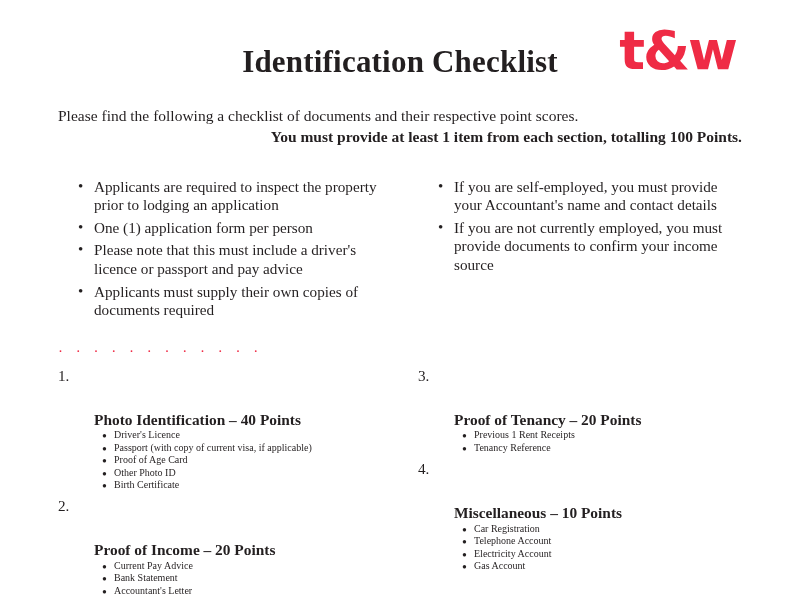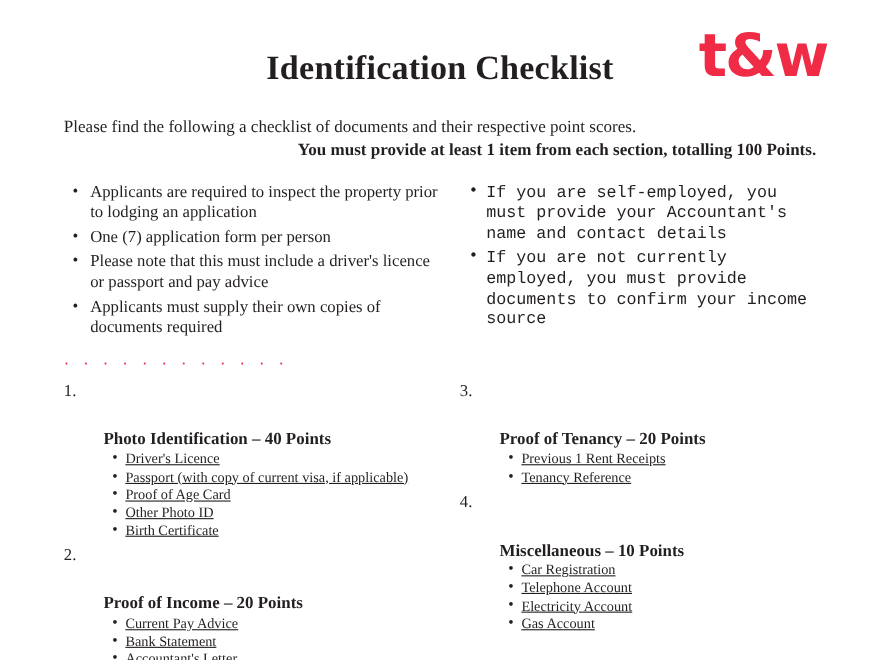--- a/index.html
+++ b/index.html
@@ -18,21 +18,21 @@
   .page {
     position: relative;
     width: 800px;
     height: 600px;
     box-sizing: border-box;
     padding: 0 58px;
   }
   .logo-wrap {
     position: absolute;
     top: -16px;
-    right: 48px;
+    right: 64px;
     height: 46px;
     overflow: hidden;
   }
   .logo-text {
     font-family: "DejaVu Sans", sans-serif;
     font-weight: bold;
     font-size: 54px;
     letter-spacing: -2px;
     color: #ef2b45;
     line-height: 46px;
@@ -57,24 +57,23 @@
   .two-col {
     display: flex;
     margin-top: 18px;
   }
   .col {
     width: 50%;
     box-sizing: border-box;
   }
   .col.right {
     padding-left: 18px;
-    font-family: Liberation Mono, monospace;
   }
   ul.bullets {
-    margin: 0;
+    margin: 12px;
     padding-left: 22px;
     list-style: none;
   }
   ul.bullets li {
     position: relative;
     font-size: 15.2px;
     line-height: 1.22;
     margin-bottom: 4px;
     padding-left: 2px;
   }
@@ -126,23 +125,22 @@
     line-height: 1.28;
     margin-top: 44px;
   }
   ul.sub {
     margin: 0 0 4px 0;
     padding-left: 20px;
     list-style: none;
   }
   ul.sub li {
     position: relative;
-    font-size: 13px;
+    font-size: 10px;
     line-height: 1.24;
-    text-decoration: underline;
   }
   ul.sub li:before {
     content: "\2022";
     position: absolute;
     left: -12px;
     top: -1px;
     font-size: 14px;
   }
   .dotline-2 {
     margin: 20px 0 12px 0;
@@ -161,21 +159,21 @@
 
   <div class="intro">
     <div>Please find the following a checklist of documents and their respective point scores.</div>
     <div class="strong">You must provide at least 1 item from each section, totalling 100 Points.</div>
   </div>
 
   <div class="two-col">
     <div class="col left">
       <ul class="bullets">
         <li>Applicants are required to inspect the property prior to lodging an application</li>
-        <li>One (7) application form per person</li>
+        <li>One (1) application form per person</li>
         <li>Please note that this must include a driver's licence or passport and pay advice</li>
         <li>Applicants must supply their own copies of documents required</li>
       </ul>
     </div>
     <div class="col right">
       <ul class="bullets">
         <li>If you are self-employed, you must provide your Accountant's name and contact details</li>
         <li>If you are not currently employed, you must provide documents to confirm your income source</li>
       </ul>
     </div>

